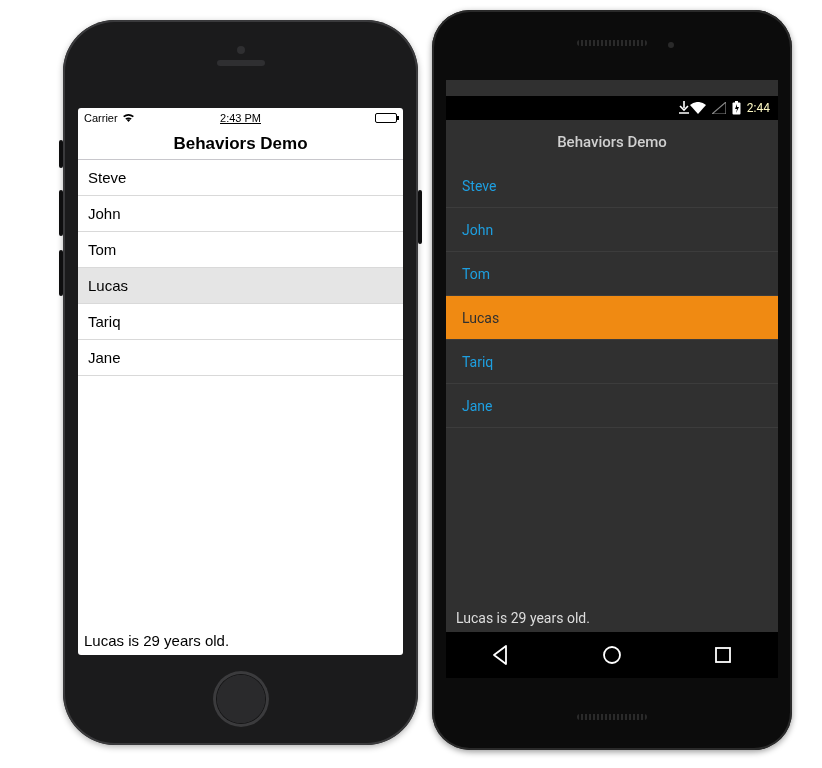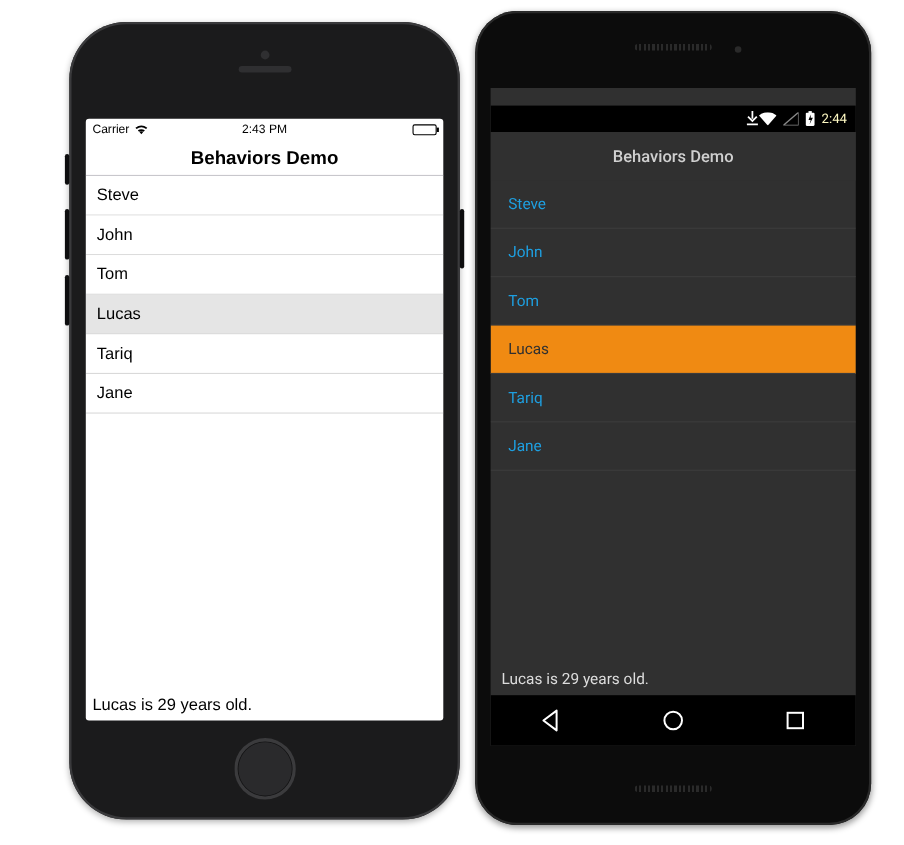--- a/index.html
+++ b/index.html
@@ -71,21 +71,21 @@
   }
   .ios-statusbar {
     height: 20px;
     display: flex;
     align-items: center;
     justify-content: space-between;
     padding: 0 6px;
     font-size: 11px;
   }
   .ios-statusbar .left { display:flex; align-items:center; gap:4px; }
-  .ios-statusbar .center { position:absolute; left:50%; transform:translateX(-50%); line-height:20px; }
+  .ios-statusbar .center { position:absolute; left:50%; transform:translateX(-50%); line-height:20px;text-decoration:underline; }
   .ios-statusbar .wifi svg { display:block; }
   .ios-statusbar .batt {
     width: 22px; height: 10px;
     border: 1px solid #000;
     border-radius: 2px;
     position: relative;
   }
   .ios-statusbar .batt::after {
     content:''; position:absolute; right:-3px; top:2px;
     width:2px; height:4px; background:#000;

